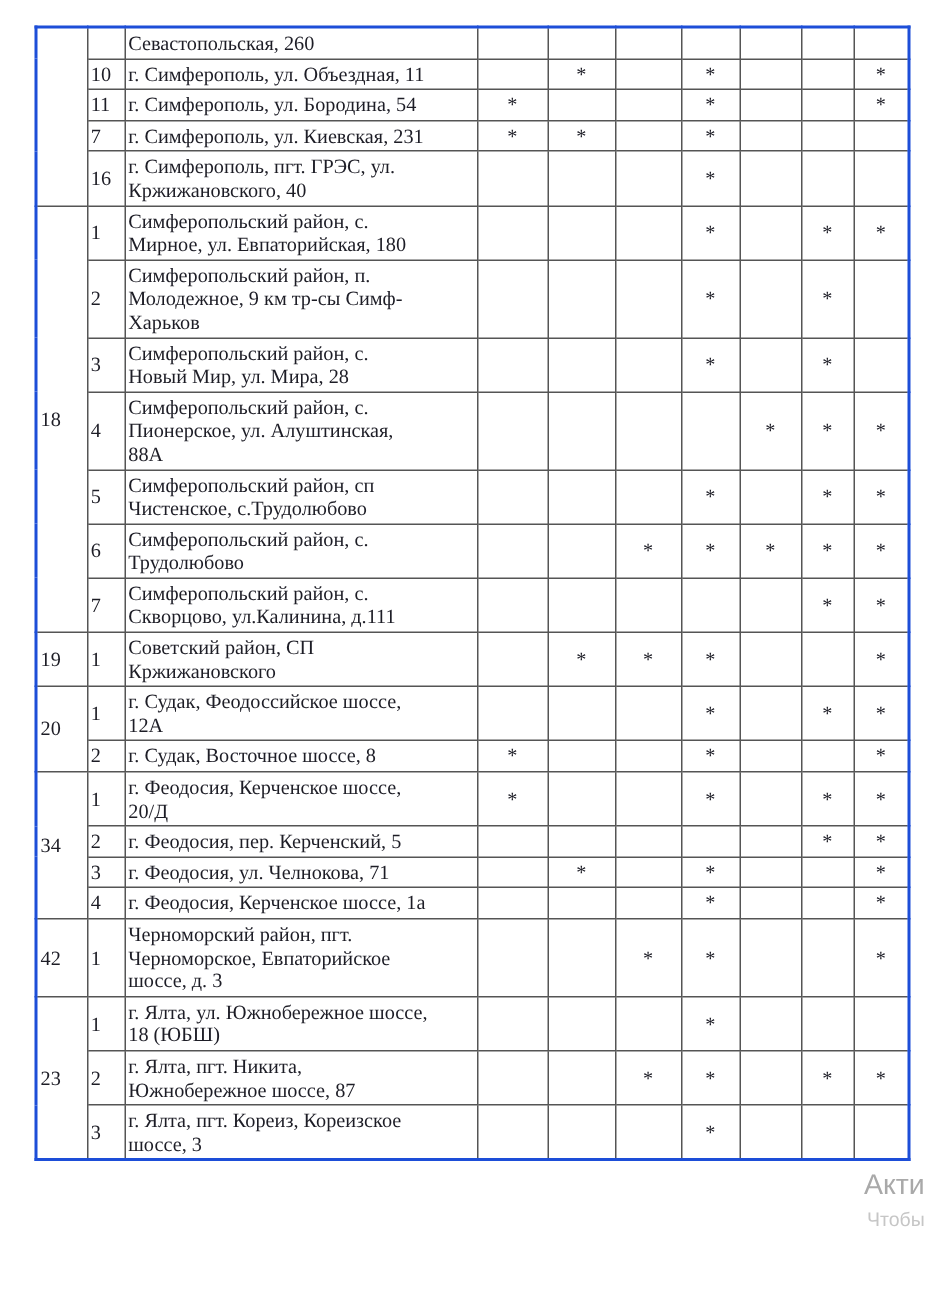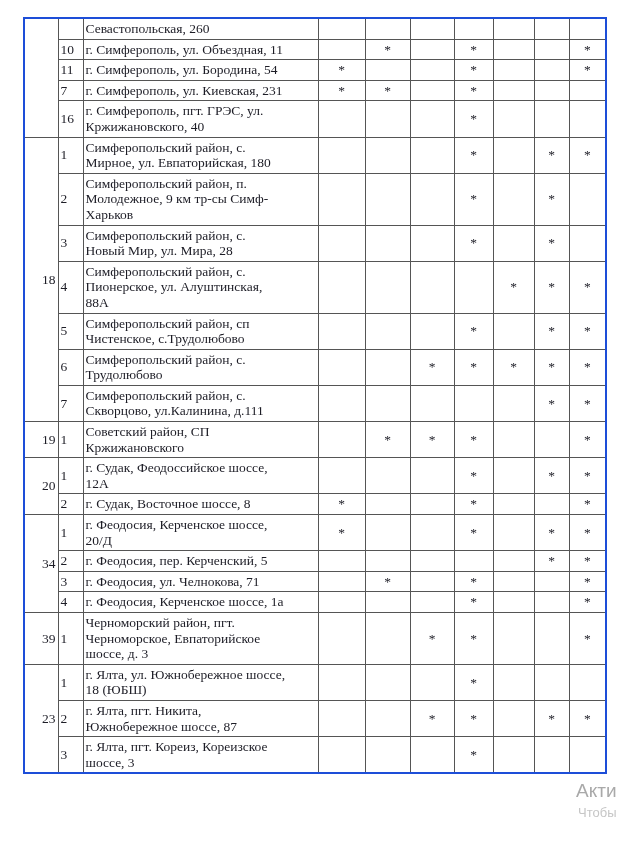--- a/index.html
+++ b/index.html
@@ -28,21 +28,21 @@
   }
   table.facilities td {
     border: 1px solid #555555;
     color: #1d1d26;
     font-size: 13.5px;
     line-height: 15.6px;
     padding: 2px 2px;
     overflow: hidden;
   }
   td.c-group {
-    text-align: right;
+    text-align: left;
     vertical-align: middle;
     font-size: 14px;
   }
   td.c-num {
     text-align: left;
     vertical-align: middle;
   }
   td.c-addr {
     text-align: left;
     vertical-align: middle;
@@ -328,21 +328,21 @@
           <td class="c-addr">г. Феодосия, Керченское шоссе, 1а</td>
           <td class="c-mark"></td>
           <td class="c-mark"></td>
           <td class="c-mark"></td>
           <td class="c-mark">*</td>
           <td class="c-mark"></td>
           <td class="c-mark"></td>
           <td class="c-mark">*</td>
         </tr>
         <tr>
-          <td class="c-group" rowspan="1">39</td>
+          <td class="c-group" rowspan="1">42</td>
           <td class="c-num">1</td>
           <td class="c-addr">Черноморский район, пгт.
 Черноморское, Евпаторийское
 шоссе, д. 3</td>
           <td class="c-mark"></td>
           <td class="c-mark"></td>
           <td class="c-mark">*</td>
           <td class="c-mark">*</td>
           <td class="c-mark"></td>
           <td class="c-mark"></td>

